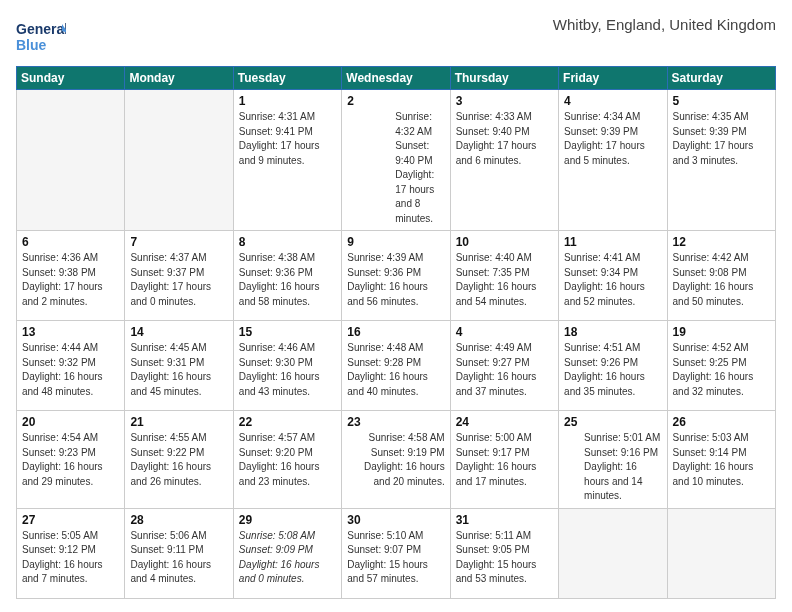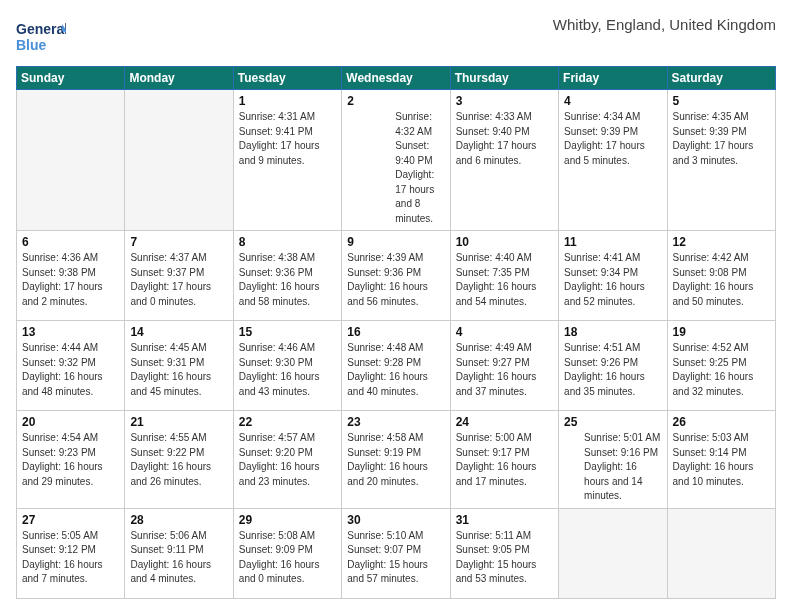--- a/index.html
+++ b/index.html
@@ -238,21 +238,21 @@
 Daylight: 16 hours and 26 minutes.</div>
         </td>
         <td>
           <div class="day-number">22</div>
           <div class="day-info" style="white-space: pre-line;">Sunrise: 4:57 AM
 Sunset: 9:20 PM
 Daylight: 16 hours and 23 minutes.</div>
         </td>
         <td>
           <div class="day-number">23</div>
-          <div class="day-info" style="white-space: pre-line;">Sunrise: 4:58 AM
+          <div class="day-info" style="white-space: pre-line; text-align: right;">Sunrise: 4:58 AM
 Sunset: 9:19 PM
 Daylight: 16 hours and 20 minutes.</div>
         </td>
         <td>
           <div class="day-number">24</div>
           <div class="day-info" style="white-space: pre-line;">Sunrise: 5:00 AM
 Sunset: 9:17 PM
 Daylight: 16 hours and 17 minutes.</div>
         </td>
         <td>
@@ -276,21 +276,21 @@
 Daylight: 16 hours and 7 minutes.</div>
         </td>
         <td>
           <div class="day-number">28</div>
           <div class="day-info" style="white-space: pre-line;">Sunrise: 5:06 AM
 Sunset: 9:11 PM
 Daylight: 16 hours and 4 minutes.</div>
         </td>
         <td>
           <div class="day-number">29</div>
-          <div class="day-info" style="white-space: pre-line;">Sunrise: 5:08 AM
+          <div class="day-info" style="white-space: pre-line; font-style: italic;">Sunrise: 5:08 AM
 Sunset: 9:09 PM
 Daylight: 16 hours and 0 minutes.</div>
         </td>
         <td>
           <div class="day-number">30</div>
           <div class="day-info" style="white-space: pre-line;">Sunrise: 5:10 AM
 Sunset: 9:07 PM
 Daylight: 15 hours and 57 minutes.</div>
         </td>
         <td>

